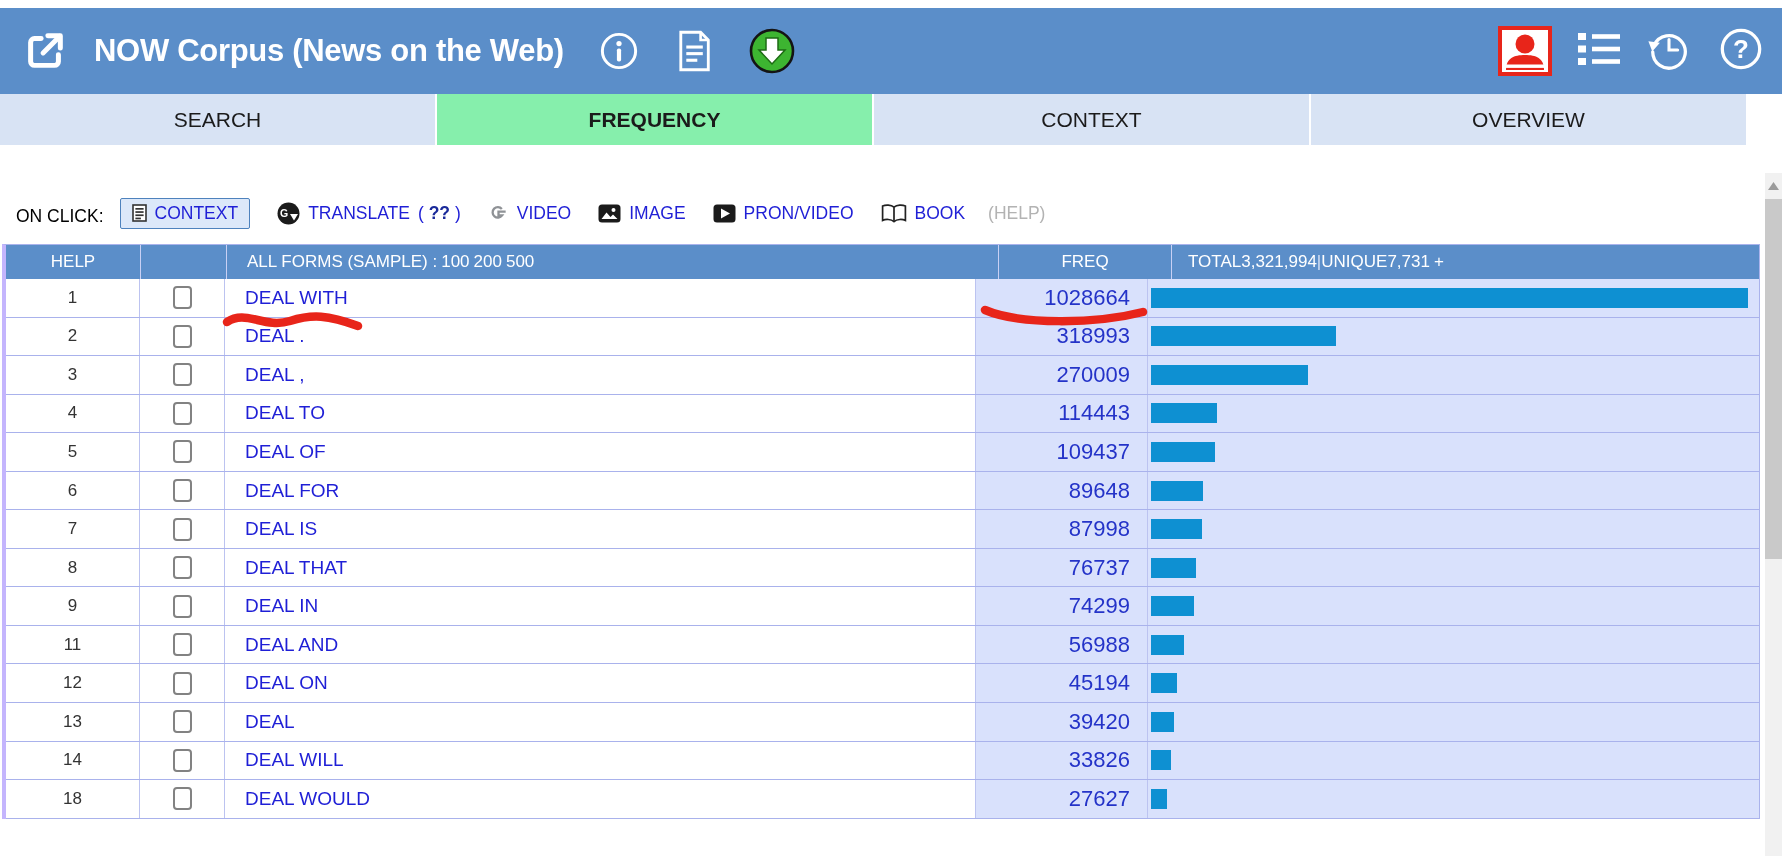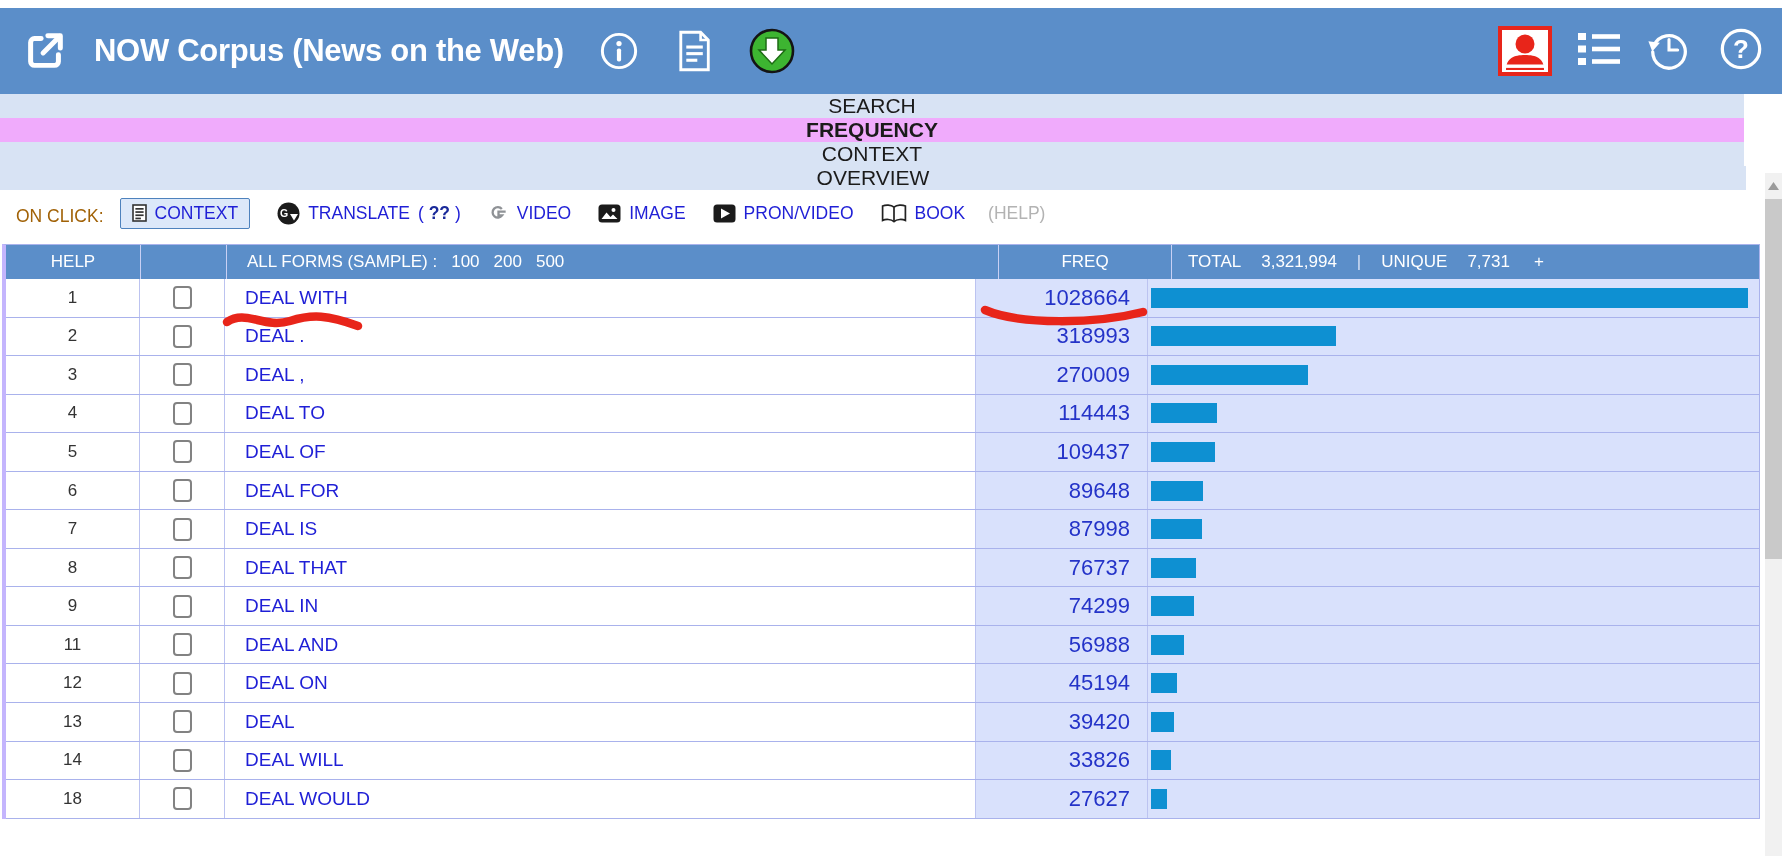--- a/index.html
+++ b/index.html
@@ -13,46 +13,46 @@
   .ext-icon{margin-left:22px;width:46px;height:46px;}
   .page-title{margin-left:26px;color:#ffffff;font-size:31px;font-weight:bold;letter-spacing:-0.3px;white-space:nowrap;}
   .hdr-ico{margin-left:34px;display:flex;align-items:center;}
   .hdr-ico:first-of-type{margin-left:50px;}
   .hdr-spacer{flex:1;}
   .hdr-right{display:flex;align-items:center;margin-right:18px;gap:26px;}
   .profile-box{width:46px;height:42px;background:#ffffff;border:4px solid #e8251a;
                display:flex;align-items:flex-end;justify-content:center;position:relative;}
 
   
-  .tabs{position:absolute;left:0;top:94px;width:1746px;height:51px;display:flex;flex-direction:column;}
+  .tabs{position:absolute;left:0;top:94px;width:1746px;height:51px;display:flex;}
   .tab{flex:1;display:flex;align-items:center;justify-content:center;background:#d8e3f4;
        font-size:21px;color:#1b1b1b;border-right:2px solid #ffffff;cursor:pointer;}
   .tab:last-child{border-right:none;}
-  .tab.active{background:#f0abfc;font-weight:bold;}
+  .tab.active{background:#86efac;font-weight:bold;}
 
   
   .onclick-row{position:absolute;left:16px;top:194px;height:38px;display:flex;align-items:center;
                font-size:17.5px;color:#222;}
-  .oc-label{margin-right:16px;color:#a16207;margin-top:7px;}
+  .oc-label{margin-right:16px;color:#000000;margin-top:7px;}
   .oc-item{display:flex;align-items:center;gap:8px;margin-right:27px;color:#1f1fd6;white-space:nowrap;}
   .ctx-box{border:1px solid #4e82bd;background:#dce8f9;border-radius:2px;padding:4px 11px;margin-right:27px;
            display:flex;align-items:center;gap:8px;color:#1f1fd6;}
   .qq{font-weight:bold;color:#1a2a9a;}
   .oc-help{color:#b3b3b3;margin-left:-4px;}
 
   
   .freq-table{position:absolute;left:2px;top:244px;width:1753px;border-left:4px solid #c4b5fd;
               border-right:1px solid #aab3ec;border-top:1px solid #aab3ec;}
   .thead{display:flex;height:34px;background:#5b8ec9;color:#ffffff;font-size:17px;align-items:stretch;}
   .th{display:flex;align-items:center;border-right:1px solid #c9d0f4;}
   .th-help{width:134px;justify-content:center;}
   .th-cb{width:85px;}
-  .th-word{width:751px;padding-left:20px;gap:14px;}
+  .th-word{width:751px;padding-left:20px;gap:4px;}
   .th-freq{width:172px;justify-content:center;}
-  .th-bar{flex:1;padding-left:16px;gap:20px;border-right:none;}
+  .th-bar{flex:1;padding-left:16px;gap:0;border-right:none;}
   .sample-link{cursor:pointer;}
   .pipe{color:#d7e1f5;}
   .plus-link{cursor:pointer;margin-left:4px;}
 
   .trow{display:flex;height:38.55px;box-sizing:border-box;border-bottom:1px solid #a9b2ec;
         align-items:stretch;background:#ffffff;}
   .td{display:flex;align-items:center;box-sizing:border-box;}
   .td-rank{width:134px;justify-content:center;color:#333;font-size:17px;border-right:1px solid #bcc3f0;}
   .td-cb{width:85px;justify-content:center;border-right:1px solid #bcc3f0;}
   .td-word{width:751px;padding-left:20px;border-right:1px solid #bcc3f0;}

